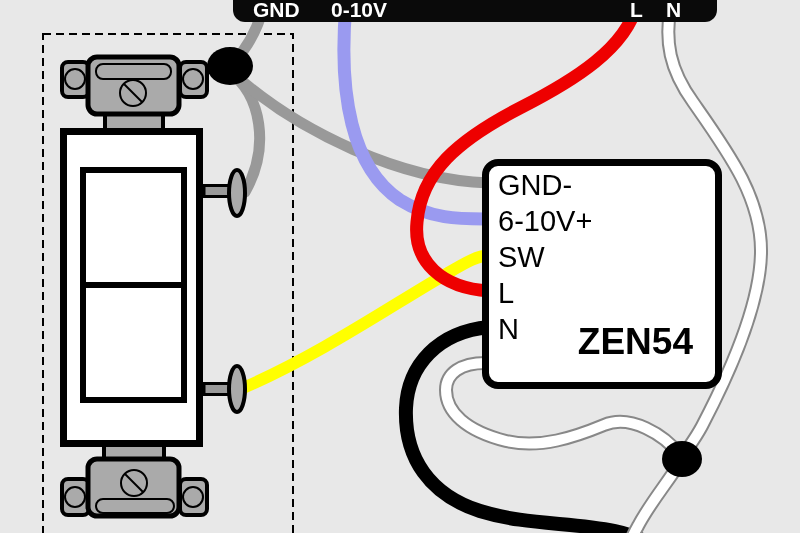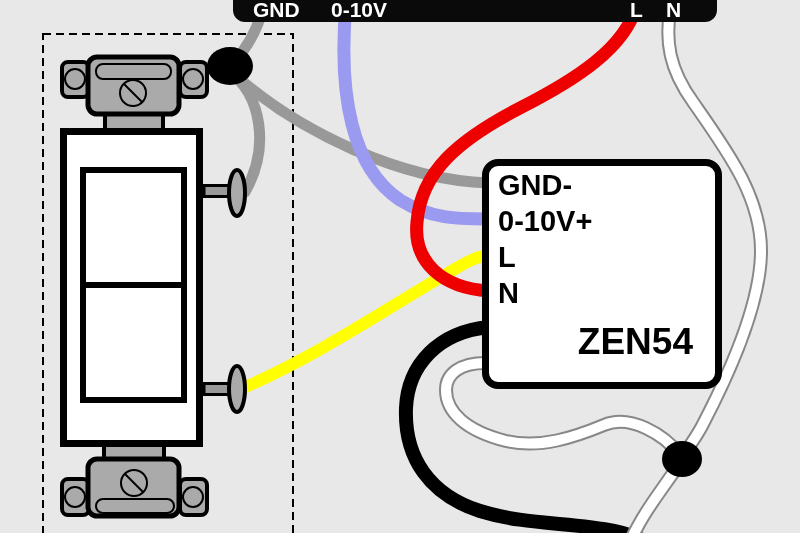--- a/index.html
+++ b/index.html
@@ -10,21 +10,21 @@
   #fixture-bar{position:absolute;left:233px;top:0;width:484px;height:22px;
     background:#0a0a0a;border-radius:0 0 12px 12px;z-index:3;}
   #fixture-bar span{position:absolute;top:-2px;color:#ffffff;font-weight:bold;
     font-size:21px;line-height:24px;white-space:nowrap;}
   #bar-gnd{left:20px;} #bar-010v{left:98px;} #bar-l{left:397px;} #bar-n{left:433px;}
   
   #zen54-box{position:absolute;left:482px;top:159px;width:240px;height:230px;
     box-sizing:border-box;background:#ffffff;border:7px solid #000;border-radius:16px;
     z-index:3;}
   .terminal-col{position:absolute;left:9px;top:1px;}
-  .terminal-label{font-weight:bold;font-size:29px;line-height:36px;color:#000;white-space:nowrap;}
+  .terminal-label{font-weight:normal;font-size:29px;line-height:36px;color:#000;white-space:nowrap;}
   #zen54-model{position:absolute;right:22px;bottom:22px;font-weight:bold;font-size:37px;
     line-height:1;color:#000;}
 </style>
 </head>
 <body>
 
 <div id="canvas">
 
   <svg id="wiring-svg" width="800" height="533" viewBox="0 0 800 533">
 
@@ -91,20 +91,21 @@
   <div id="fixture-bar">
     <span id="bar-gnd">GND</span>
     <span id="bar-010v">0-10V</span>
     <span id="bar-l">L</span>
     <span id="bar-n">N</span>
   </div>
 
   <div id="zen54-box">
     <div class="terminal-col">
       <div class="terminal-label">GND-</div>
-      <div class="terminal-label">0-10V+</div>
+      <div class="terminal-label">6-10V+</div>
+      <div class="terminal-label">SW</div>
       <div class="terminal-label">L</div>
       <div class="terminal-label">N</div>
     </div>
     <div id="zen54-model">ZEN54</div>
   </div>
 
 </div>
 
 </body></html>

